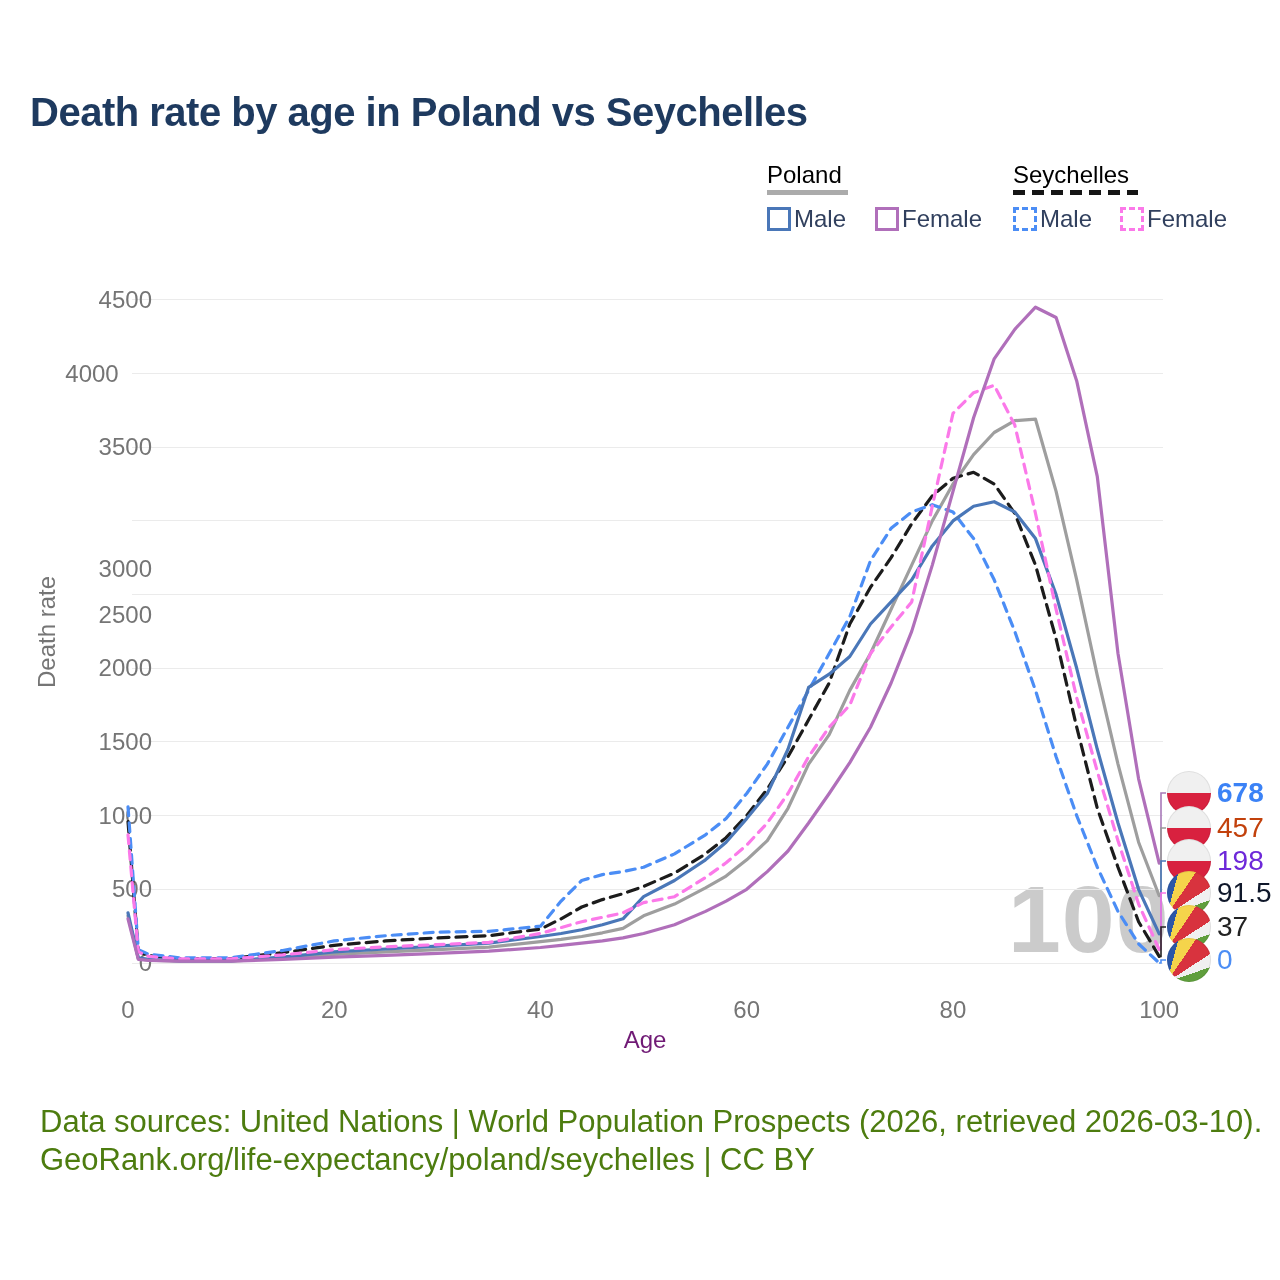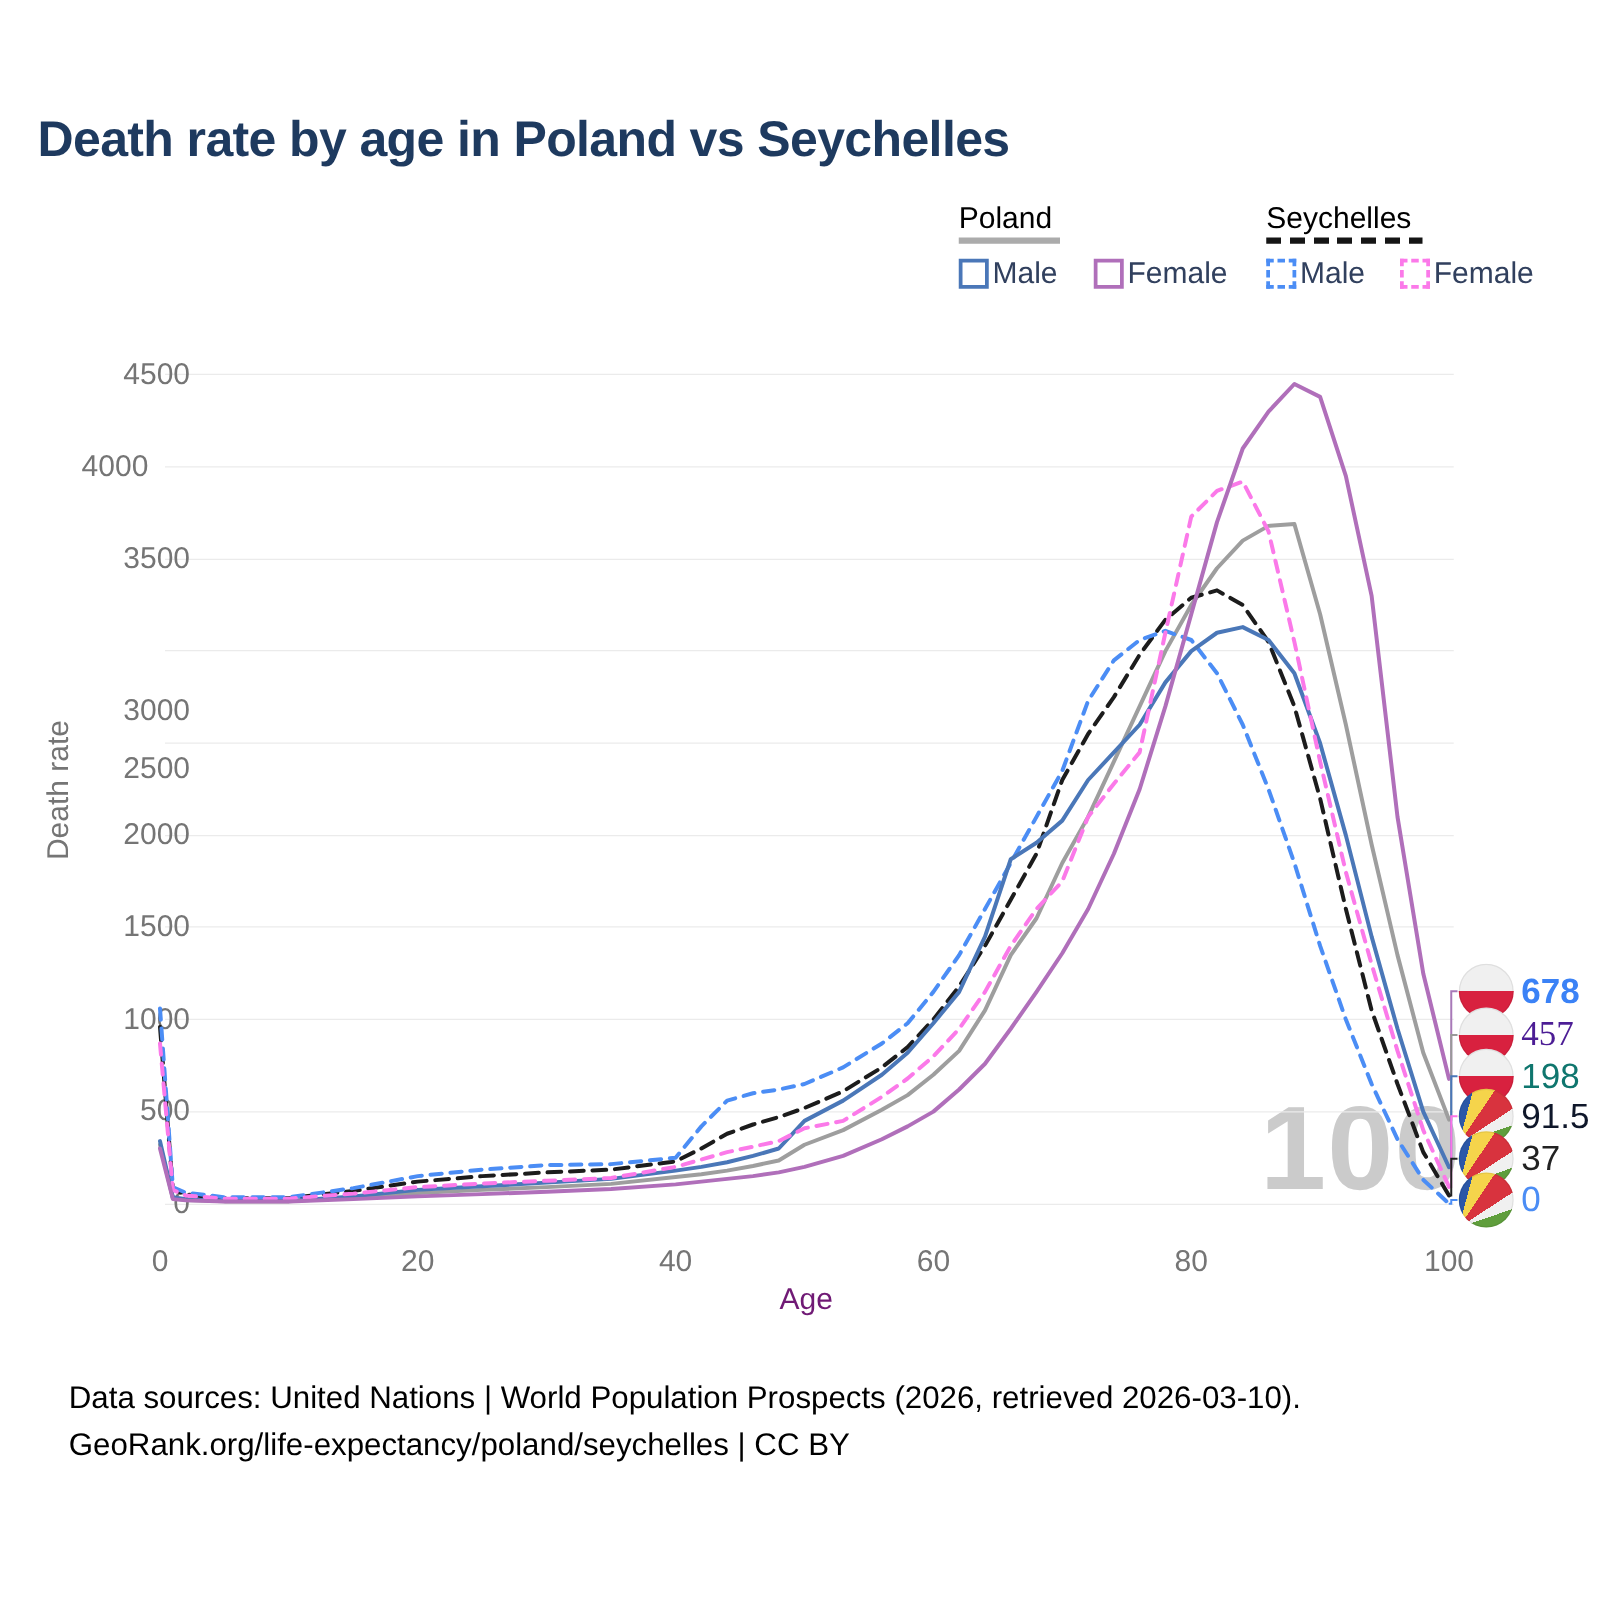--- a/index.html
+++ b/index.html
@@ -32,21 +32,21 @@
   }
   #curves{left:0;top:0;}
   
   .end-row{display:flex;align-items:center;height:44px;left:1167px;}
   .flag{width:44px;height:44px;border-radius:50%;box-shadow:inset 0 0 0 1px rgba(0,0,0,0.07);flex:0 0 44px;}
   .flag.poland{background:linear-gradient(180deg,#f0f0f0 0 50%,#d8213f 50% 100%);}
   .flag.seychelles{background:conic-gradient(from 0deg at 0% 100%,
       #2b57a7 0deg 15deg,#f5d44b 15deg 34deg,#d8333e 34deg 57deg,#f0f0f0 57deg 71deg,#5f9e3c 71deg 90deg);}
   .end-val{font-size:28px;margin-left:6px;}
   
-  .footer{left:55px;color:#000000;font-size:25px;}
+  .footer{left:40px;color:#4d7c0f;font-size:31px;}
 </style>
 </head>
 <body>
 
 <div class="abs" id="title">Death rate by age in Poland vs Seychelles</div>
 
 <div class="abs leg-header" style="left:767px">Poland</div>
 <div class="abs leg-underline solid" style="left:767px;width:81px"></div>
 <div class="abs leg-header" style="left:1013px">Seychelles</div>
 <div class="abs leg-underline dashed" style="left:1013px;width:125px"></div>
@@ -115,25 +115,25 @@
     <path d="M1159 956.4 L1161 956.4 L1161 927 L1166 927" fill="none" stroke="#222222" stroke-width="1.6"></path>
     <path d="M1159 963.0 L1161 963.0 L1161 960 L1166 960" fill="none" stroke="#4b8df5" stroke-width="1.6"></path>
   </svg>
 <div id="endlabel-container">
     <div class="abs end-row" style="top: 771px;">
       <div class="flag poland"></div>
       <span class="end-val" style="color: #3b82f6; font-weight: bold;">678</span>
     </div>
     <div class="abs end-row" style="top: 806px;">
       <div class="flag poland"></div>
-      <span class="end-val" style="color: #4c1d95; font-family: Liberation Serif, serif;">457</span>
+      <span class="end-val" style="color: #c2410c;">457</span>
     </div>
     <div class="abs end-row" style="top: 839px;">
       <div class="flag poland"></div>
-      <span class="end-val" style="color: #0f766e;">198</span>
+      <span class="end-val" style="color: #6d28d9;">198</span>
     </div>
     <div class="abs end-row" style="top: 871px;">
       <div class="flag seychelles"></div>
       <span class="end-val" style="color: #0f172a; text-align: right;">91.5</span>
     </div>
     <div class="abs end-row" style="top: 905px;">
       <div class="flag seychelles"></div>
       <span class="end-val" style="color: rgb(34, 34, 34);">37</span>
     </div>
     <div class="abs end-row" style="top: 938px;">

